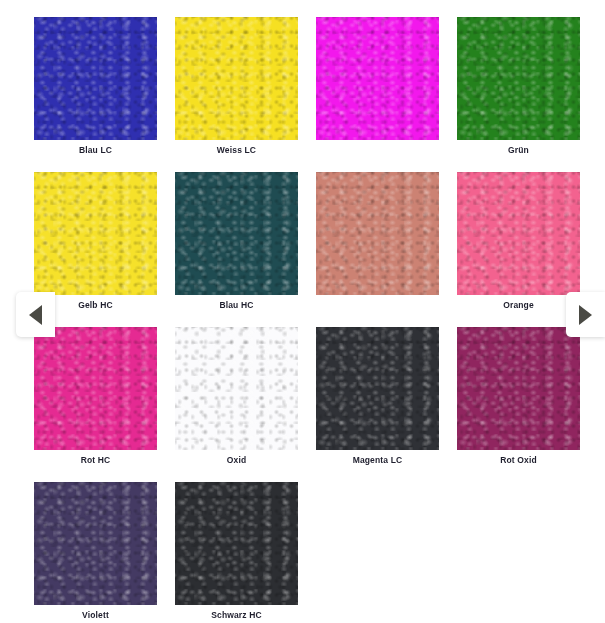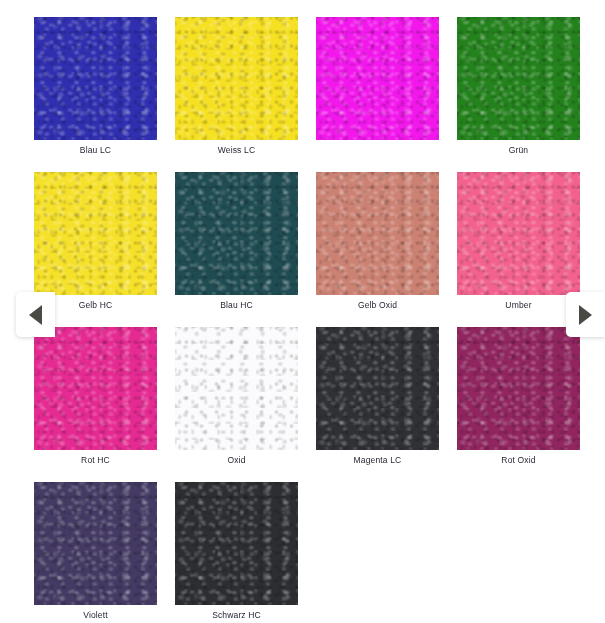--- a/index.html
+++ b/index.html
@@ -80,21 +80,21 @@
     pointer-events: none;
   }
 
   .swatch-label {
     position: absolute;
     left: -12px;
     right: -12px;
     top: 128px;
     text-align: center;
     font-size: 8.5px;
-    font-weight: normal;
+    font-weight: bold;
     color: #1f1f2e;
     letter-spacing: 0.15px;
     line-height: 11px;
     white-space: nowrap;
   }
 
   
   .nav-arrow {
     position: absolute;
     top: 292px;
@@ -152,25 +152,24 @@
       <div class="swatch-cell">
         <div class="swatch-chip" style="background-color: rgb(246, 225, 42);"></div>
         <div class="swatch-label">Gelb HC</div>
       </div>
       <div class="swatch-cell">
         <div class="swatch-chip" style="background-color: rgb(31, 76, 82);"></div>
         <div class="swatch-label">Blau HC</div>
       </div>
       <div class="swatch-cell">
         <div class="swatch-chip" style="background-color: rgb(204, 130, 115);"></div>
-        <div class="swatch-label">Gelb Oxid</div>
       </div>
       <div class="swatch-cell">
         <div class="swatch-chip" style="background-color: rgb(243, 98, 143);"></div>
-        <div class="swatch-label">Umber</div>
+        <div class="swatch-label">Orange</div>
       </div>
       <div class="swatch-cell">
         <div class="swatch-chip" style="background-color: rgb(229, 42, 146);"></div>
         <div class="swatch-label">Rot HC</div>
       </div>
       <div class="swatch-cell">
         <div class="swatch-chip" style="background-color: rgb(251, 251, 253);"></div>
         <div class="swatch-label">Oxid</div>
       </div>
       <div class="swatch-cell">

